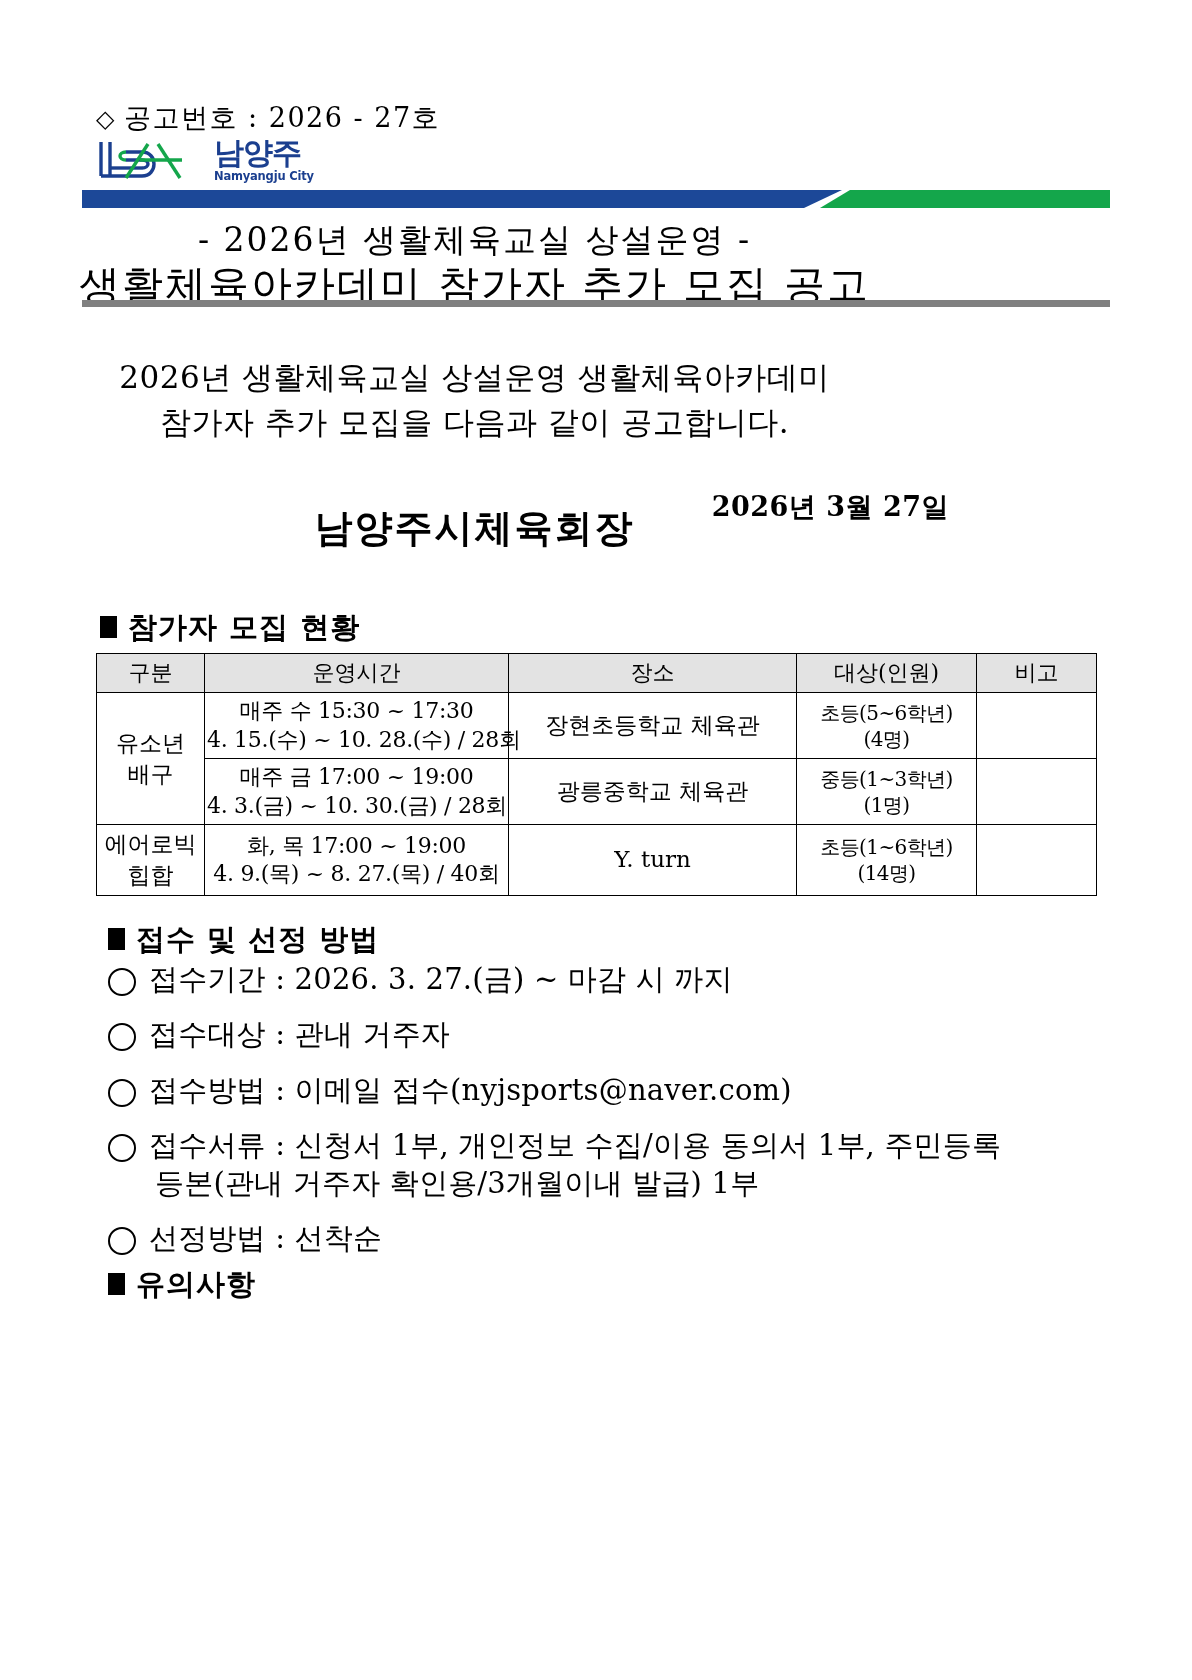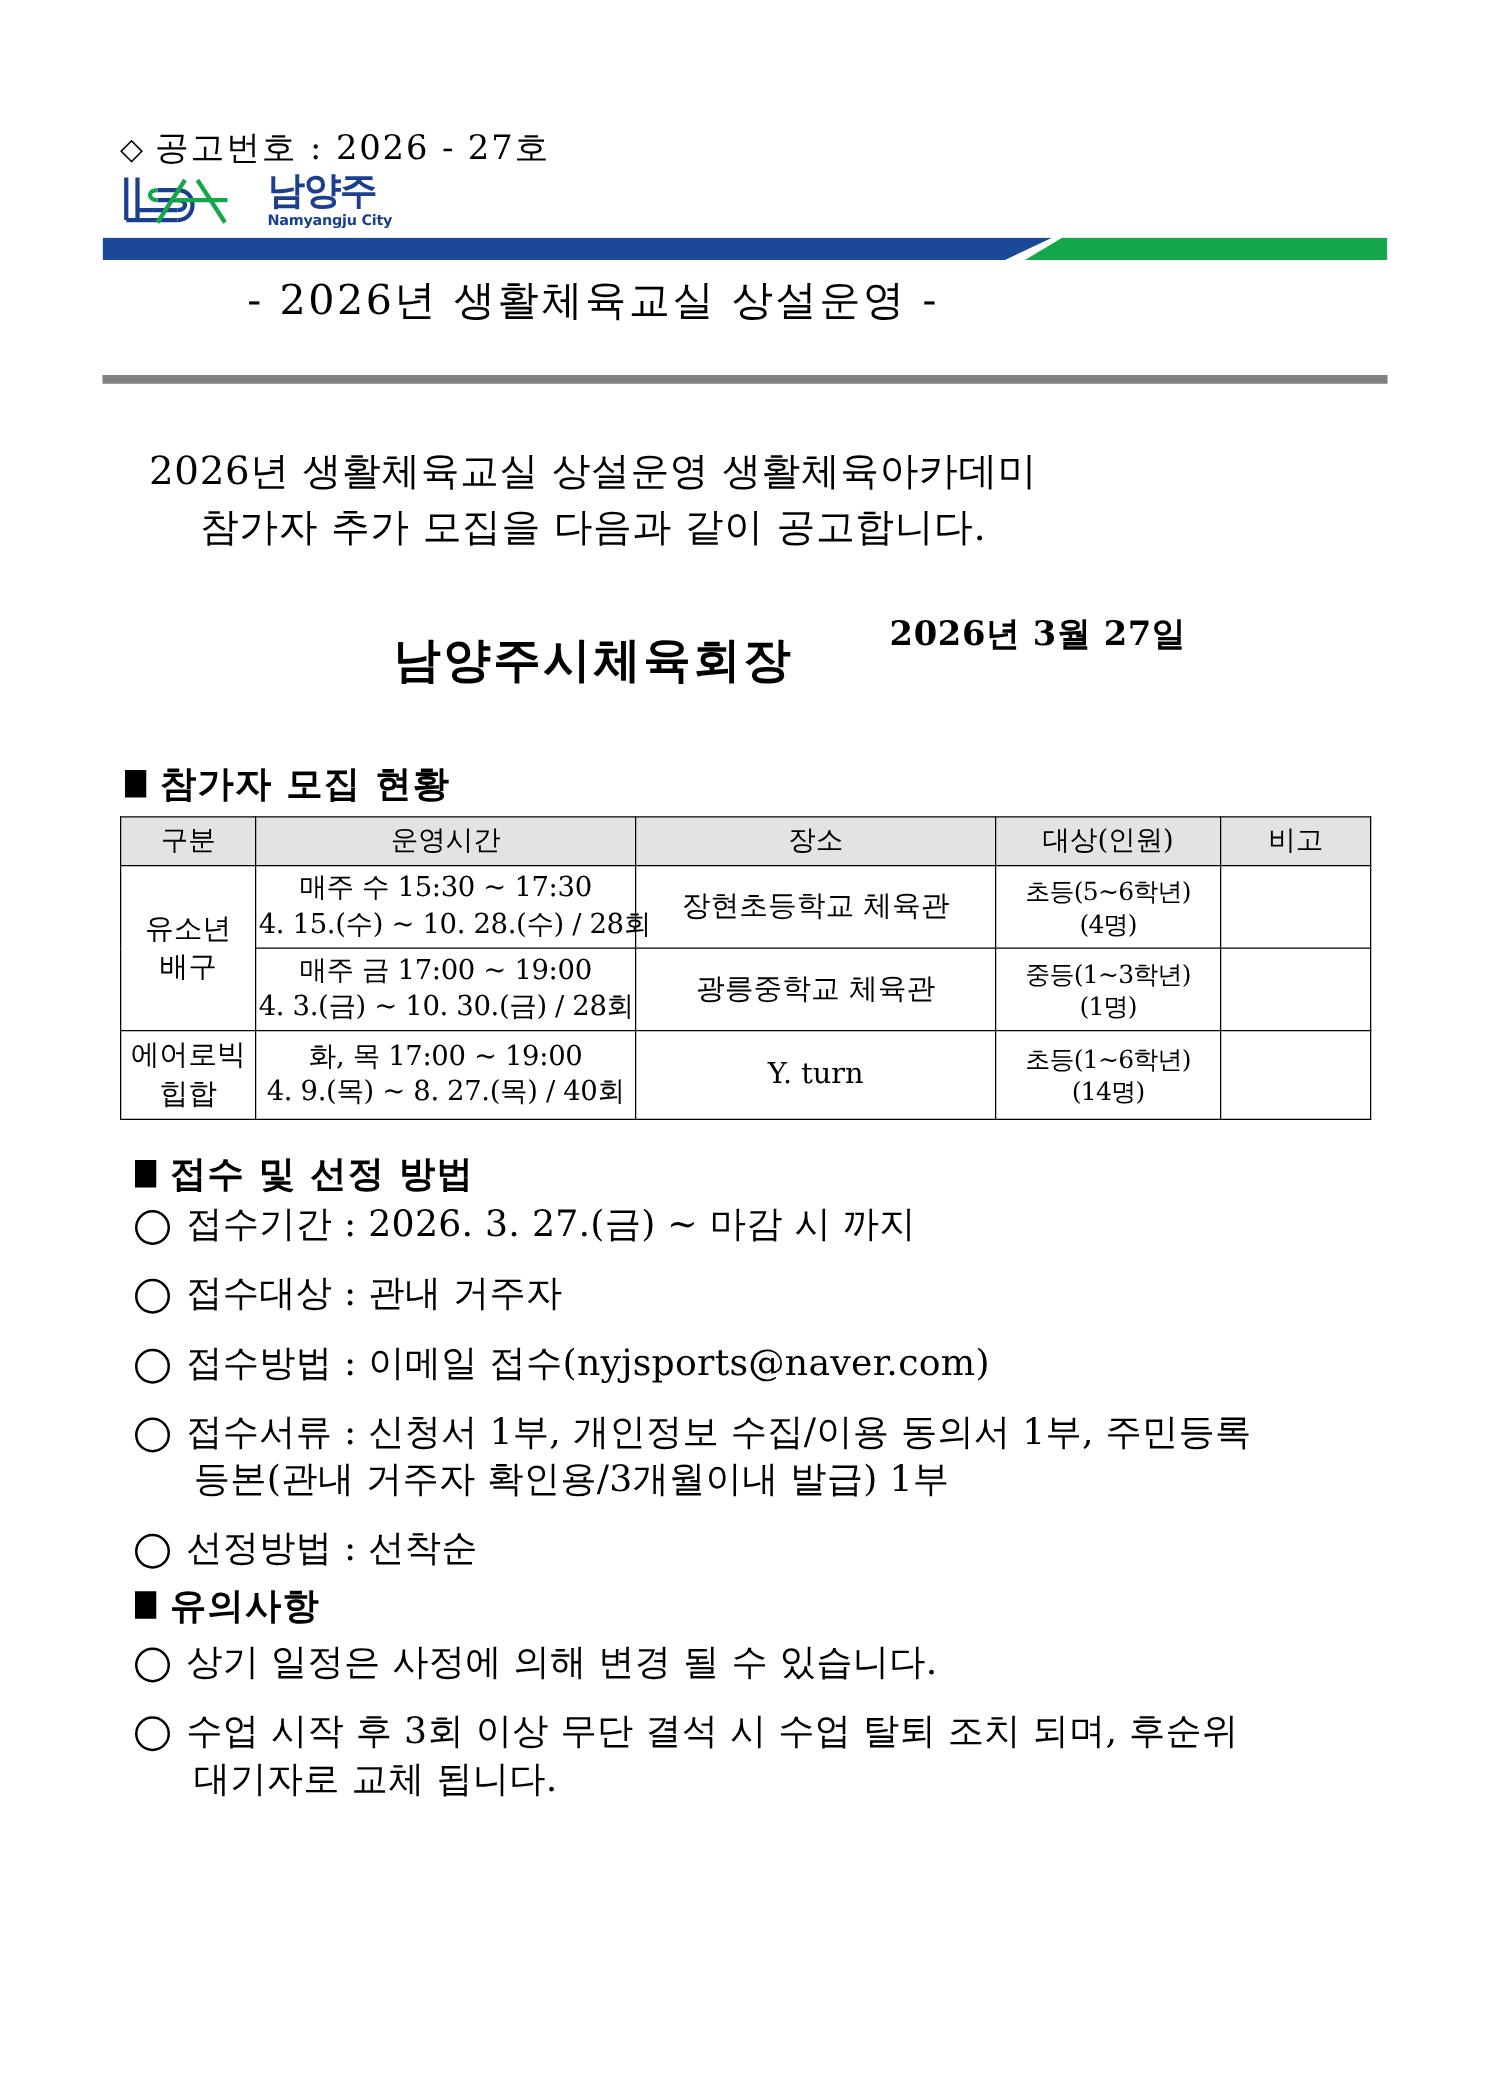--- a/index.html
+++ b/index.html
@@ -276,20 +276,21 @@
       <span class="logo-en">Namyangju City</span>
     </span>
   </div>
 
   <div class="banner">
     <div class="seg-blue"></div>
     <div class="seg-green"></div>
   </div>
 
   <div class="title-sub">- 2026년 생활체육교실 상설운영 -</div>
+  <div class="title-main">생활체육아카데미 참가자 추가 모집 공고</div>
   <div class="title-rule"></div>
 
   <div class="intro">
     <div>2026년 생활체육교실 상설운영 생활체육아카데미</div>
     <div>참가자 추가 모집을 다음과 같이 공고합니다.</div>
   </div>
   <div class="date-line">2026년 3월 27일</div>
   <div class="signature">남양주시체육회장</div>
 
   <div class="sec-head sec-head-1">
@@ -388,27 +389,14 @@
     <div class="item">
       <span class="circ"></span>
       <span class="txt">선정방법 : 선착순</span>
     </div>
   </div>
 
   <div class="sec-head sec-head-3">
     <span class="sq"></span><span>유의사항</span>
   </div>
 
-  <div class="list list-2">
-    <div class="item">
-      <span class="circ"></span>
-      <span class="txt">상기 일정은 사정에 의해 변경 될 수 있습니다.</span>
-    </div>
-    <div class="item">
-      <span class="circ"></span>
-      <span class="txt">
-        <span>수업 시작 후 3회 이상 무단 결석 시 수업 탈퇴 조치 되며, 후순위</span>
-        <span class="cont">대기자로 교체 됩니다.</span>
-      </span>
-    </div>
-  </div>
 
 </div>
 
 </body></html>

